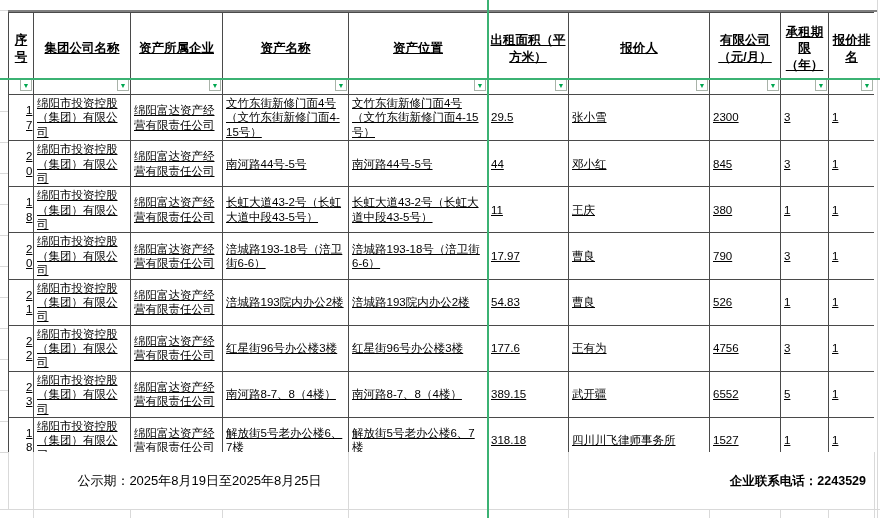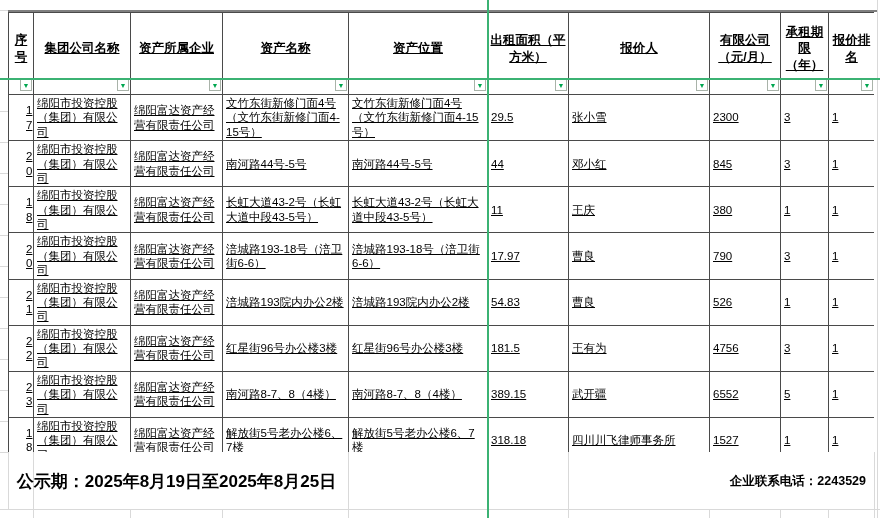--- a/index.html
+++ b/index.html
@@ -28,22 +28,22 @@
   
   .top-border{position:absolute;left:8px;top:10px;width:870px;height:2px;background:#7f7f7f;}
   .v-green{position:absolute;left:487px;top:0;width:2px;height:518px;background:var(--freeze);z-index:30;}
   .h-green{position:absolute;left:0;top:78px;width:880px;height:2px;background:var(--freeze);z-index:30;}
   .right-grid{position:absolute;left:877px;top:0;width:1px;height:518px;background:var(--grid);}
   .left-tick{position:absolute;left:0;width:8px;height:1px;background:var(--grid);}
 
   
   #footer-row{position:absolute;left:0;top:452px;width:880px;height:58px;background:#fff;border-bottom:1px solid var(--grid);box-sizing:border-box;}
   .f-line{position:absolute;top:0;width:1px;height:58px;background:var(--grid);}
-  #publicity{position:absolute;left:19px;top:0;width:315px;height:58px;display:flex;align-items:center;justify-content:center;
-     font-size:17px;font-weight:bold;white-space:nowrap;}
+  #publicity{position:absolute;left:42px;top:0;width:315px;height:58px;display:flex;align-items:center;justify-content:center;
+     font-size:13px;font-weight:normal;white-space:nowrap;}
   #contact{position:absolute;left:568px;top:0;width:306px;height:58px;display:flex;align-items:center;justify-content:flex-end;
      padding-right:8px;box-sizing:border-box;font-size:12.5px;font-weight:bold;white-space:nowrap;}
 
   
   #bottom-strip{position:absolute;left:0;top:510px;width:880px;height:8px;background:#fff;}
   .b-line{position:absolute;top:0;width:1px;height:8px;background:var(--grid);}
 </style>
 </head>
 <body>
 
@@ -159,21 +159,21 @@
             <td class="c-price">526</td>
             <td class="c-term">1</td>
             <td class="c-rank">1</td>
           </tr>
           <tr>
             <td class="c-no">22</td>
             <td class="c-group">绵阳市投资控股（集团）有限公司</td>
             <td class="c-enterprise">绵阳富达资产经营有限责任公司</td>
             <td class="c-asset">红星街96号办公楼3楼</td>
             <td class="c-location">红星街96号办公楼3楼</td>
-            <td class="c-area">181.5</td>
+            <td class="c-area">177.6</td>
             <td class="c-bidder">王有为</td>
             <td class="c-price">4756</td>
             <td class="c-term">3</td>
             <td class="c-rank">1</td>
           </tr>
           <tr>
             <td class="c-no">23</td>
             <td class="c-group">绵阳市投资控股（集团）有限公司</td>
             <td class="c-enterprise">绵阳富达资产经营有限责任公司</td>
             <td class="c-asset">南河路8-7、8（4楼）</td>

